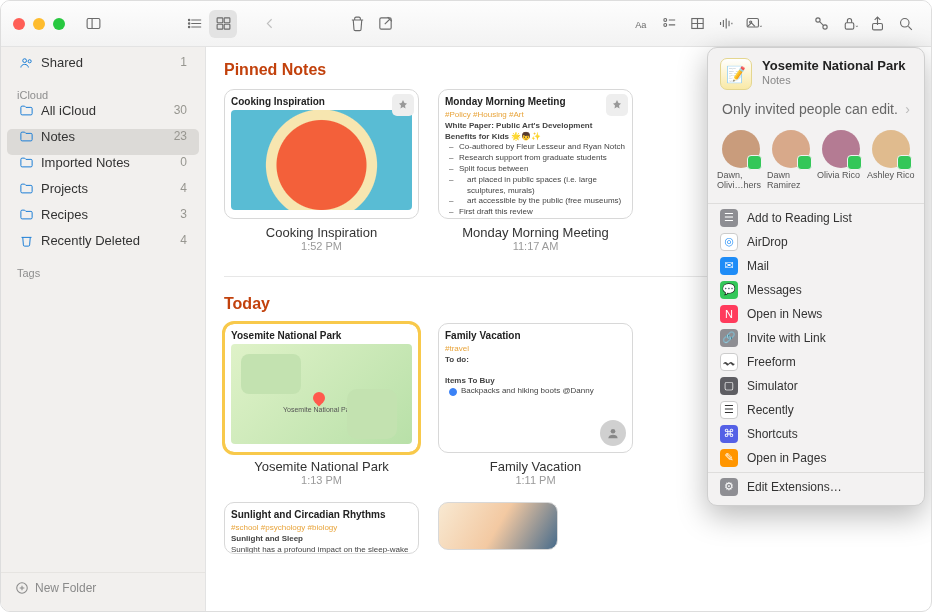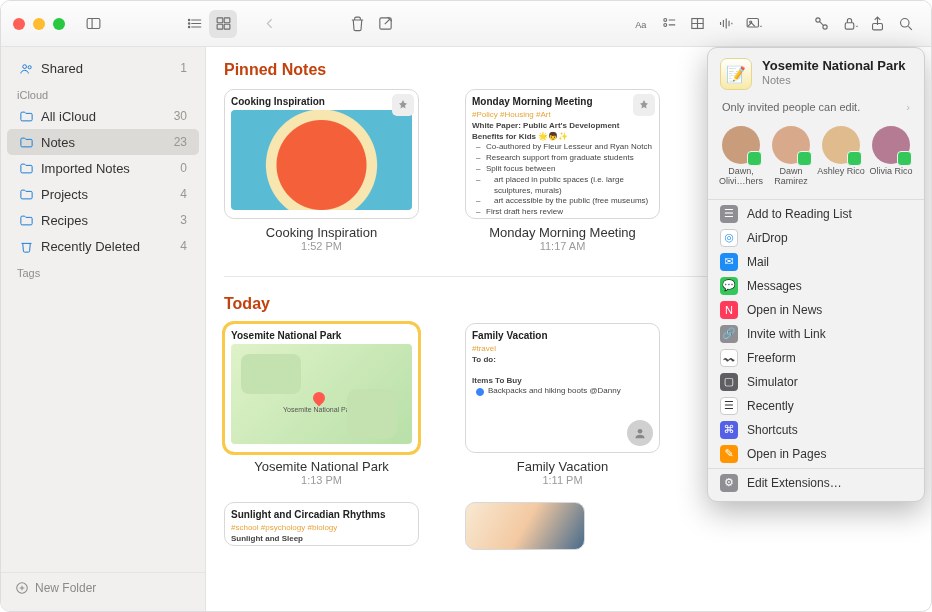--- a/index.html
+++ b/index.html
@@ -8,32 +8,32 @@
 .traffic{display:flex;gap:8px;margin-right:14px}
 .dot{width:12px;height:12px;border-radius:50%}
 .red{background:#ff5f57}.yellow{background:#febc2e}.green{background:#28c840}
 .tbtn{width:28px;height:28px;border-radius:6px;display:flex;align-items:center;justify-content:center;color:#6b6b6b}
 .tbtn svg{width:17px;height:17px;stroke:#6b6b6b;stroke-width:1.6;fill:none}
 .tbtn.sel{background:#e3e3e3}
 .tgap{width:18px}
 .tspacer{flex:1}
 .main{display:flex;height:calc(100% - 46px)}
 .sidebar{width:205px;background:#f2f0ee;border-right:1px solid #e3e3e3;padding:8px 0;display:flex;flex-direction:column}
-.srow{display:flex;align-items:center;height:26px;padding:0 12px 0 10px;margin:0 6px;border-radius:5px;font-size:13px}
+.srow{display:flex;align-items:flex-start;height:26px;padding:0 12px 0 10px;margin:0 6px;border-radius:5px;font-size:13px}
 .srow.sel{background:#dcdad7}
 .srow .icon{width:18px;margin-right:6px;display:flex;align-items:center;justify-content:center}
 .srow .icon svg{width:15px;height:15px;stroke:#1c7ed6;stroke-width:1.6;fill:none}
 .srow .label{flex:1;color:#333}
 .srow .count{color:#979690;font-size:12px}
 .shdr{font-size:11px;color:#8e8e8e;padding:8px 16px 2px;font-weight:500}
 .sspacer{flex:1}
 .newfolder{display:flex;align-items:center;padding:8px 14px;color:#8a8a8a;font-size:12px;gap:6px;border-top:1px solid #e6e4e1}
 .content{flex:1;overflow:auto;padding:12px 18px}
 .sectitle{font-size:16px;font-weight:700;margin:2px 0 10px;color:#c2410c}
-.cards{display:flex;gap:46px;flex-wrap:wrap;margin-bottom:24px}
+.cards{display:flex;gap:19px;flex-wrap:wrap;margin-bottom:24px}
 .card{width:195px}
 .cardbox{border:1px solid #d8d8d8;border-radius:10px;padding:6px;height:130px;overflow:hidden;background:#fff;position:relative}
 .cardbox.sel{outline:3px solid #f8c94b;outline-offset:-1px;border-color:#f8c94b}
 .cardtitle{font-size:10px;font-weight:700;margin-bottom:3px}
 .pin{position:absolute;top:4px;right:4px;width:22px;height:22px;border-radius:5px;background:#eee;display:flex;align-items:center;justify-content:center}
 .pin svg{width:12px;height:12px;fill:#888}
 .cardimg{width:100%;height:100px;border-radius:4px;background:#7fc8d8}
 .cardbody{font-size:8px;line-height:1.35;color:#444}
 .cardbody ul{list-style:none;padding-left:4px}
 .cardbody li{position:relative;padding-left:10px}
@@ -55,24 +55,24 @@
 .tags{font-size:8px}
 .tags span{color:#e8a43b}
 
 .pop{position:absolute;top:46px;right:6px;width:218px;background:#f3f2f2;border:1px solid #cfcfcf;border-radius:10px;box-shadow:0 10px 30px rgba(0,0,0,.28);z-index:50;padding-bottom:6px}
 .pophdr{display:flex;gap:10px;padding:10px 12px 8px;align-items:flex-start}
 .popico{width:32px;height:32px;border-radius:7px;background:linear-gradient(#fff,#f9e9a6);border:1px solid #e4d68f;display:flex;align-items:center;justify-content:center;font-size:16px}
 .poptitle{font-size:13px;font-weight:700;line-height:1.2}
 .popsub{font-size:11px;color:#888}
 .selbox{margin:0 10px 2px;height:22px;background:#e5e4e3;border:1px solid #d8d7d6;border-radius:5px;display:flex;align-items:center;padding:0 8px;font-size:12px;position:relative}
 .selbox .chv{margin-left:auto;font-size:9px;color:#777;display:flex;flex-direction:column;line-height:6px}
-.permrow{margin:0 10px 6px;padding:3px 4px;display:flex;align-items:center;font-size:11px;color:#666}
+.permrow{margin:0 10px 6px;padding:3px 4px;display:flex;align-items:center;font-size:14px;color:#666}
 .permrow .chr{margin-left:auto;color:#bbb}
 .people{display:flex;justify-content:space-around;padding:4px 8px 10px}
-.person{width:48px;text-align:center}
+.person{width:48px;}
 .pava{width:38px;height:38px;border-radius:50%;margin:0 auto 3px;position:relative;background:#d9c0b0}
 .pava .badge{position:absolute;right:-2px;bottom:-2px;width:15px;height:15px;border-radius:4px;background:#34c759;border:1.5px solid #f3f2f2}
 .pname{font-size:9px;color:#555;line-height:1.1}
 .popdiv{height:1px;background:#dedddc;margin:2px 0}
 .popitem{display:flex;align-items:center;gap:9px;padding:3px 12px;font-size:12px;color:#333}
 .aicon{width:18px;height:18px;border-radius:4px;display:flex;align-items:center;justify-content:center;font-size:11px;color:#fff}
 .pizza{background:radial-gradient(circle at 50% 55%,#f3603a 0 42%,#f7e6b0 43% 52%,transparent 53%),#59bcd4}
 </style>
 </head>
 <body>
@@ -306,21 +306,21 @@
             </div>
           <div class="cardbody">
             <div class="tags"><span>#Policy #Housing #Art</span></div>
             <div style="font-weight:700">White Paper: Public Art's Development Benefits for Kids 🌟👦✨</div>
             <ul>
               <li>Co-authored by Fleur Lesseur and Ryan Notch</li>
               <li>Research support from graduate students</li>
               <li>Split focus between</li>
               <li style="padding-left:18px">art placed in public spaces (i.e. large sculptures, murals)</li>
               <li style="padding-left:18px">art accessible by the public (free museums)</li>
-              <li>First draft hers review</li>
+              <li>First draft this review</li>
               <li>Send paper through review once this group has reviewed second draft</li>
 
             </ul>
           </div>
         </div>
         <div class="cardname">Monday Morning Meeting</div>
         <div class="cardtime">11:17 AM</div>
       </div>
     </div>
 
@@ -356,21 +356,21 @@
               </svg>
             </div>
         </div>
         <div class="cardname">Family Vacation</div>
         <div class="cardtime">1:11 PM</div>
       </div>
     </div>
 
     <div class="cards" style="margin-top:-8px">
       <div class="card">
-        <div class="cardbox" style="height:44px">
+        <div class="cardbox" style="height:52px">
           <div class="cardtitle">Sunlight and Circadian Rhythms</div>
           <div class="cardbody">
             <div class="tags"><span>#school #psychology #biology</span></div>
             <div style="font-weight:700">Sunlight and Sleep</div>
             <div>Sunlight has a profound impact on the sleep-wake cycle, one of the most crucially important of our circadian</div>
           </div>
         </div>
       </div>
       <div class="card" style="width:120px">
         <div class="cardbox" style="height:48px;background:linear-gradient(120deg,#f8e9d2,#f3c9a2,#476b8b);"></div>
@@ -398,30 +398,30 @@
         </div>
         <div class="pname">Dawn, Olivi…hers</div>
       </div>
     <div class="person">
         <div class="pava" style="background:#d8a98a">
           <div class="badge"></div>
         </div>
         <div class="pname">Dawn Ramirez</div>
       </div>
     <div class="person">
+        <div class="pava" style="background:#b47b93">
+          <div class="badge"></div>
+        </div>
+        <div class="pname">Olivia Rico</div>
+      </div>
+    <div class="person">
         <div class="pava" style="background:#e0bb8e">
           <div class="badge"></div>
         </div>
         <div class="pname">Ashley Rico</div>
-      </div>
-    <div class="person">
-        <div class="pava" style="background:#b47b93">
-          <div class="badge"></div>
-        </div>
-        <div class="pname">Olivia Rico</div>
       </div>
   </div>
   <div class="popdiv"></div>
   <div id="share-actions">
       <div class="popitem">
         <span class="aicon" style="background:#8e8e93;">☰</span>
         <span>Add to Reading List</span>
       </div>
       <div class="popitem">
         <span class="aicon" style="background:#fff;border:1px solid #ccc;color:#1e8cf7">◎</span>

